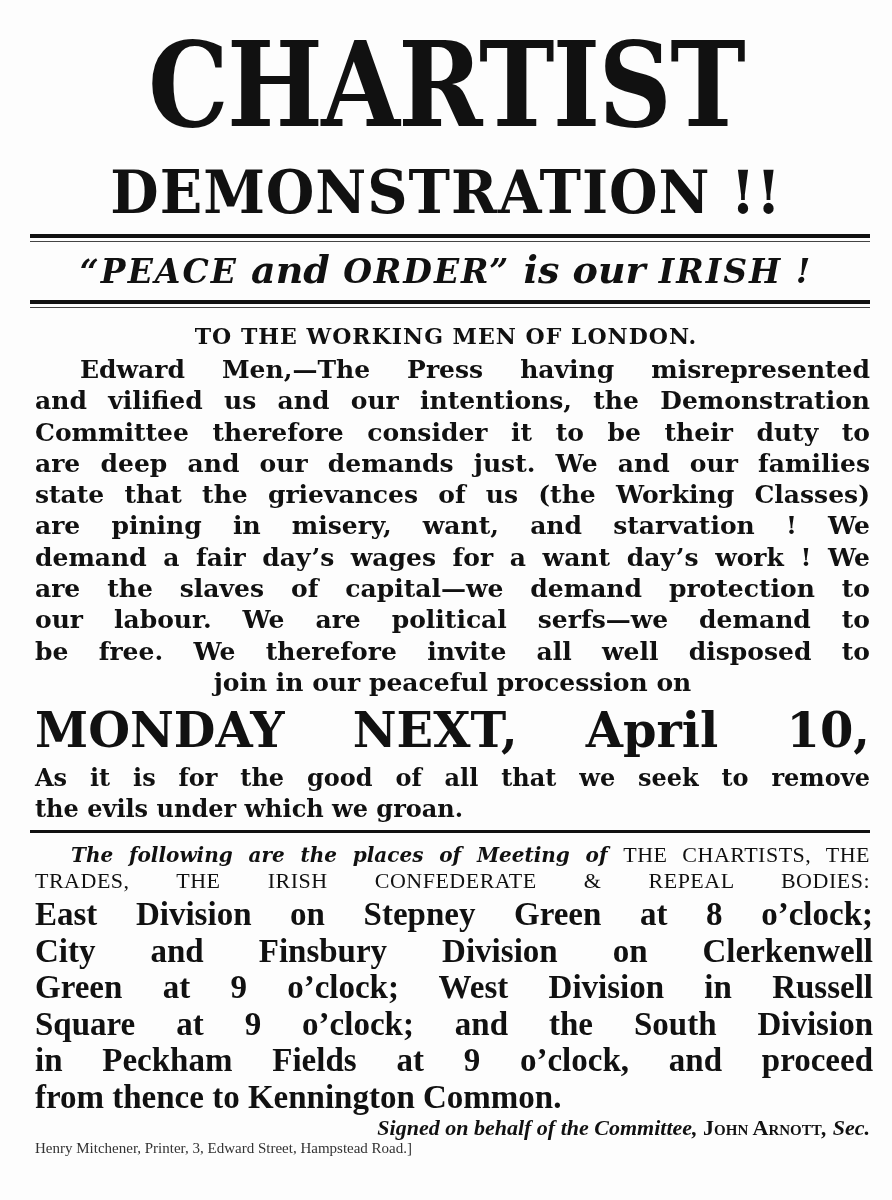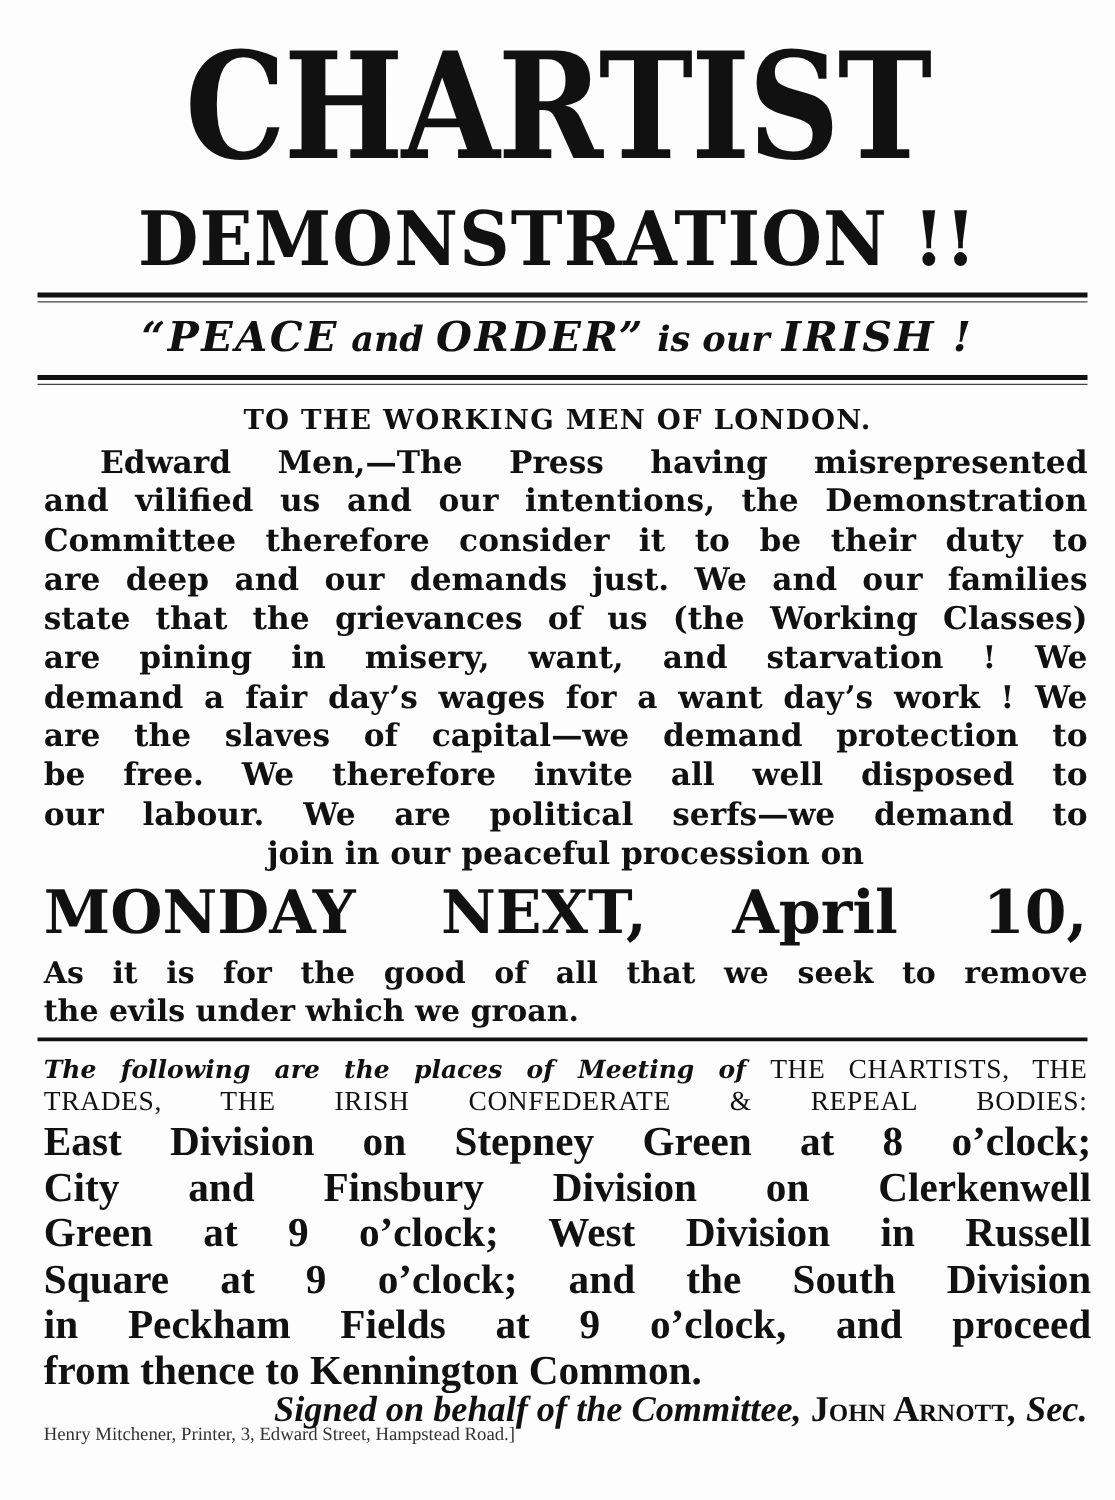--- a/index.html
+++ b/index.html
@@ -20,21 +20,21 @@
       line-height: 64px; letter-spacing: 1px; transform: scaleX(0.93); transform-origin: center;
     }
     .rule { position: absolute; left: 30px; width: 840px; }
     .rule .thick { height: 4px; background: #111; }
     .rule .thin { height: 1px; background: #444; margin-top: 3px; }
     .motto {
       left: 0; width: 892px; text-align: center; top: 250px;
       font-family: "DejaVu Serif", serif; font-style: italic; font-weight: 900;
       font-size: 33px; line-height: 40px; letter-spacing: 2px;
     }
-    .motto .small { font-size: 28px; letter-spacing: 0; }
+    .motto .small { font-size: 38px; letter-spacing: 0; }
     .to-heading {
       left: 0; width: 892px; text-align: center; top: 322px;
       font-family: "DejaVu Serif", serif; font-weight: bold; font-size: 22px;
       line-height: 28px; letter-spacing: 1px;
     }
     .body-text {
       position: absolute; left: 35px; top: 354px; width: 835px;
       font-family: "DejaVu Serif", serif; font-weight: bold; font-size: 25px;
       line-height: 31.3px;
     }
@@ -50,31 +50,31 @@
       position: absolute; left: 35px; top: 762px; width: 835px;
       font-family: "DejaVu Serif", serif; font-weight: bold; font-size: 24px; line-height: 31px;
     }
     .evils .line { display: block; white-space: nowrap; }
     .evils .line.j { text-align: justify; text-align-last: justify; }
     .meeting-intro {
       position: absolute; left: 35px; top: 842px; width: 835px;
       font-size: 20px; line-height: 26px;
     }
     .meeting-intro .line { display: block; white-space: nowrap; text-align: justify; text-align-last: justify; }
-    .meeting-intro .it { font-family: "DejaVu Serif", serif; font-style: italic; font-weight: bold; }
+    .meeting-intro .it { font-family: "DejaVu Serif", serif; font-style: italic; font-weight: bold; margin-left: 36px; }
     .meeting-intro .caps { font-family: "Liberation Serif", serif; font-weight: normal; font-size: 22px; letter-spacing: 0.5px; }
     .places {
       position: absolute; left: 35px; top: 896px; width: 838px;
       font-family: "Liberation Serif", serif; font-weight: bold; font-size: 33px; line-height: 36.5px;
     }
     .places .line { display: block; white-space: nowrap; text-align: justify; text-align-last: justify; transform: scaleX(1.0); }
     .places .line.last { text-align: center; text-align-last: left; }
     .signed {
       right: 22px; top: 1114px;
-      font-family: "Liberation Serif", serif; font-size: 29px; line-height: 28px;
+      font-family: "Liberation Serif", serif; font-size: 22px; line-height: 28px;
     }
     .signed .it { font-style: italic; font-weight: bold; }
     .signed .sc { font-variant: small-caps; font-weight: bold; }
     .printer {
       left: 35px; top: 1142px;
       font-family: "Liberation Serif", serif; font-size: 15px; line-height: 12px; color: #333;
     }
   </style>
 </head>
 <body>
@@ -102,22 +102,22 @@
 
   <div class="body-text">
     <span class="line indent">Edward Men,—The Press having misrepresented</span>
     <span class="line">and vilified us and our intentions, the Demonstration</span>
     <span class="line">Committee therefore consider it to be their duty to</span>
     <span class="line">are deep and our demands just.  We and our families</span>
     <span class="line">state that the grievances of us (the Working Classes)</span>
     <span class="line">are pining in misery, want, and starvation !  We</span>
     <span class="line">demand a fair day’s wages for a want day’s work ! We</span>
     <span class="line">are the slaves of capital—we demand protection to</span>
+    <span class="line">our labour.  We are political serfs—we demand to</span>
     <span class="line">be free.  We therefore invite all well disposed to</span>
-    <span class="line">our labour.  We are political serfs—we demand to</span>
     <span class="line center">join in our peaceful procession on</span>
   </div>
 
   <div class="abs monday">MONDAY NEXT, April 10,</div>
 
   <div class="evils">
     <span class="line j">As it is for the good of all that we seek to remove</span>
     <span class="line">the evils under which we groan.</span>
   </div>
 

